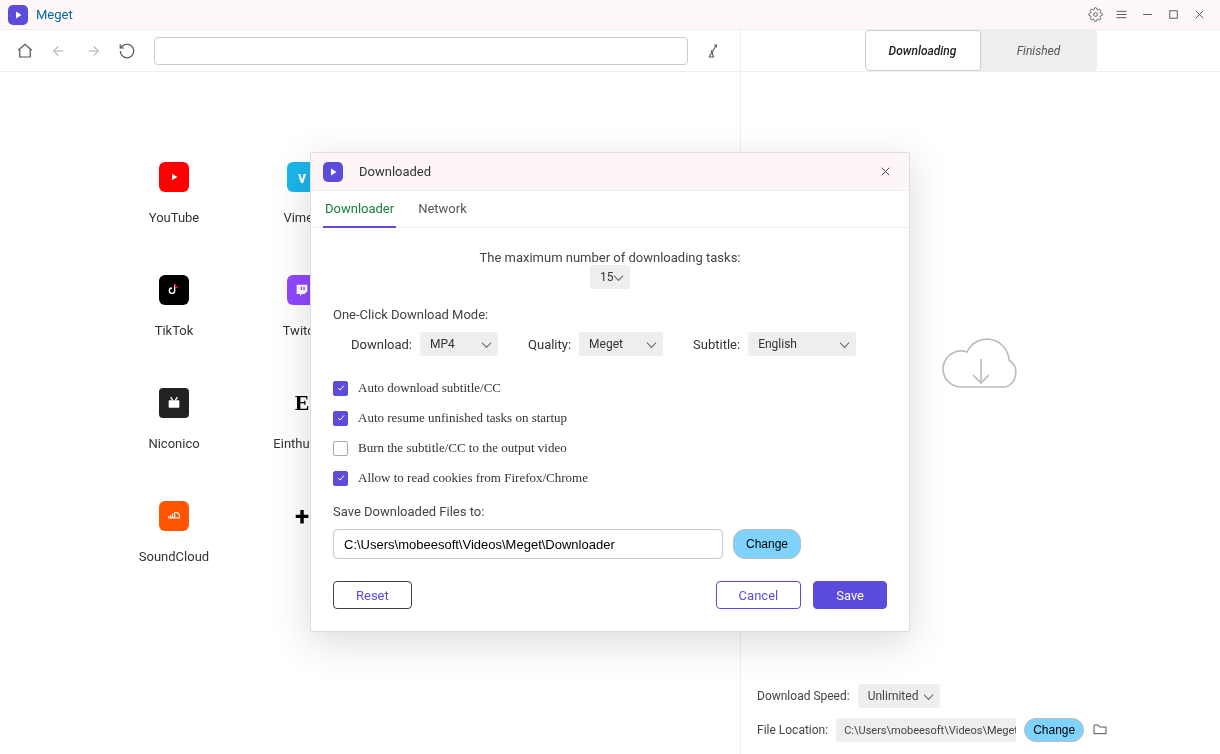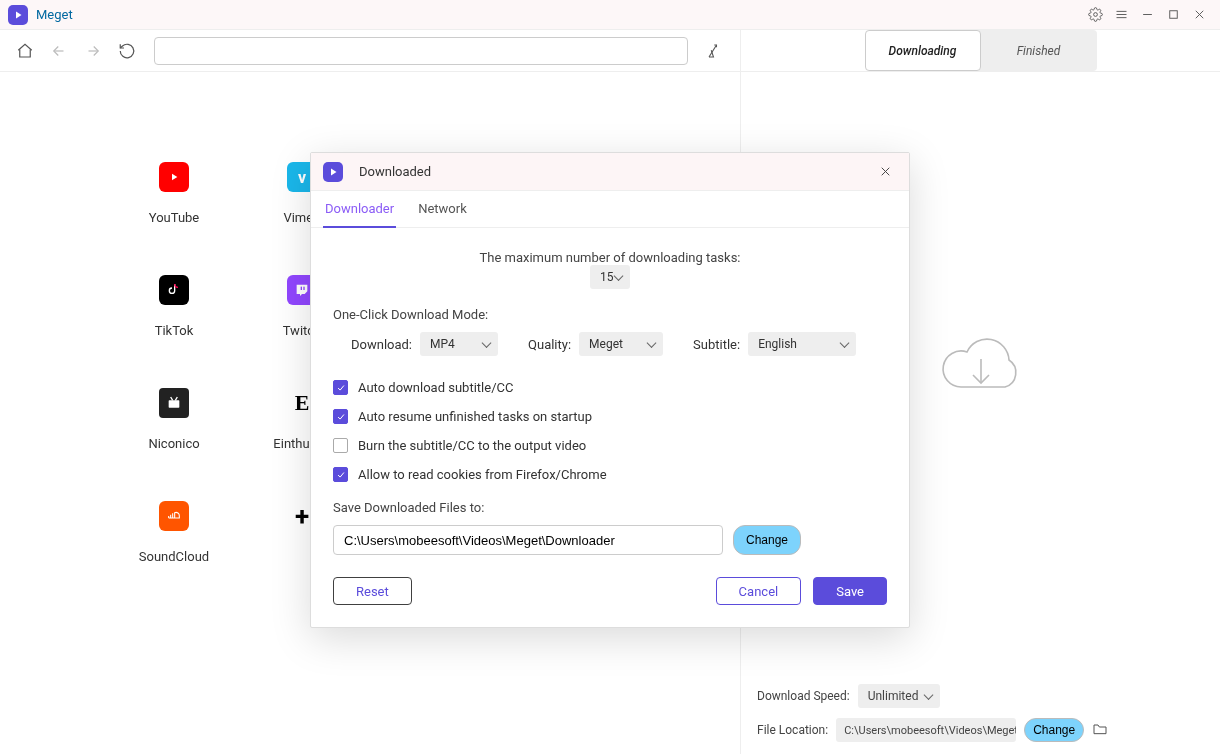--- a/index.html
+++ b/index.html
@@ -238,34 +238,34 @@
     padding: 0 12px;
     border-bottom: 1px solid #eee;
   }
   .dlg-tab {
     padding: 10px 2px;
     font-size: 13px;
     color: #555;
     cursor: pointer;
   }
   .dlg-tab.active {
-    color: #8b5cf6;
+    color: #15803d;
     border-bottom: 2px solid #5b4cdb;
     margin-bottom: -1px;
   }
 
   .dlg-body {
     padding: 22px 22px 22px;
   }
   .frow { display: flex; align-items: center; margin-bottom: 4px; font-size: 13px; color: #333; flex-direction: column; }
   .frow .lbl { color: #444; }
   .frow-sub { display: flex; gap: 30px; margin-bottom: 24px; align-items: center; flex-wrap: wrap; }
   .subgroup { display: flex; align-items: center; gap: 8px; font-size: 13px; }
 
-  .cb-row { display: flex; align-items: center; gap: 10px; margin: 14px 0; font-size: 13px; }
+  .cb-row { display: flex; align-items: center; gap: 10px; margin: 14px 0; font-size: 13px; font-family: Liberation Serif, serif; }
   .cb {
     width: 15px; height: 15px;
     border: 1.3px solid #5b4cdb;
     border-radius: 2px;
     display: inline-flex; align-items: center; justify-content: center;
     cursor: pointer;
   }
   .cb.on { background: #5b4cdb; }
   .cb.on svg { width: 10px; height: 10px; stroke: #fff; stroke-width: 2.4; fill: none; }
   .cb.off { border-color: #aaa; }

